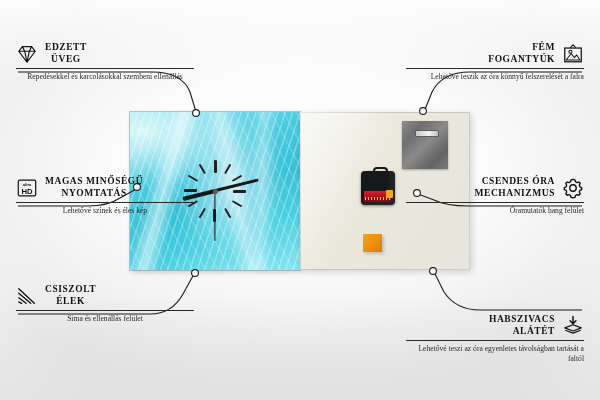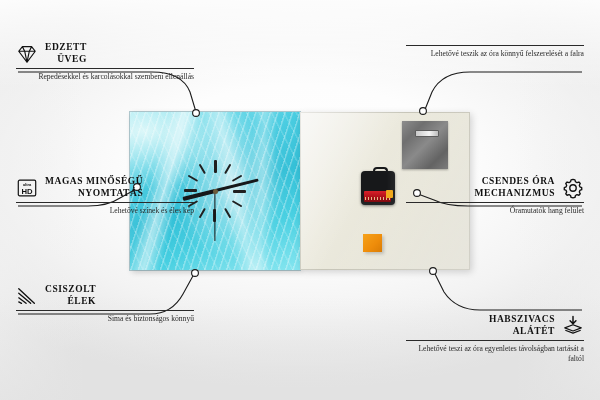--- a/index.html
+++ b/index.html
@@ -84,21 +84,21 @@
   
   .callout{position:absolute;width:178px;}
   .co-head{display:flex;align-items:center;gap:7px;}
   .co-title{font-size:9.5px;font-weight:bold;letter-spacing:.55px;color:#111;line-height:11.5px;text-transform:uppercase;}
   .co-rule{height:1px;background:#2a2a2a;margin:3px 0 3px;}
   .co-sub{font-size:7.6px;color:#2a2a2a;line-height:9.6px;}
   .ico{width:22px;height:22px;flex:0 0 22px;}
   .ico svg{display:block;width:22px;height:22px;}
 
   .left .co-head{justify-content:flex-start;}
-  .left .co-title,.left .co-sub{text-align:right;}
+  .left .co-title,.left .co-sub{text-align:center;}
   .right .co-head{justify-content:flex-end;}
   .right .co-title,.right .co-sub{text-align:right;}
 
   #c1{left:16px;top:42px;}
   #c2{left:16px;top:176px;}
   #c3{left:16px;top:284px;}
   #c4{left:406px;top:42px;}
   #c5{left:406px;top:176px;}
   #c6{left:406px;top:282px;margin-top:32px;}
 
@@ -239,24 +239,38 @@
             <path d="M3 18.5 L6 20"></path>
       </g>
         </svg>
     </span>
     <div>
       <div class="co-title">CSISZOLT</div>
       <div class="co-title">ÉLEK</div>
     </div>
   </div>
   <div class="co-rule"></div>
-  <div class="co-sub">Sima és biztonságos könnyű</div>
+  <div class="co-sub">Sima és ellenállás felület</div>
 </div>
 
 <div class="callout right" id="c4">
+  <div class="co-head">
+    <div>
+      <div class="co-title">FÉM</div>
+      <div class="co-title">FOGANTYÚK</div>
+    </div>
+    <span class="ico">
+      <svg viewBox="0 0 24 24">
+        <path d="M9 5 L12 2 L15 5" fill="none" stroke="#111" stroke-width="1.2" stroke-linejoin="round"></path>
+        <rect x="3" y="5.5" width="18" height="15" fill="none" stroke="#111" stroke-width="1.35"></rect>
+        <path d="M4.5 18.5 L10 11.5 L13.5 16 L16 13 L19.5 18.5 Z" fill="none" stroke="#111" stroke-width="1.1" stroke-linejoin="round"></path>
+        <circle cx="9.2" cy="9.6" r="1.7" fill="none" stroke="#111" stroke-width="1.1"></circle>
+      </svg>
+    </span>
+  </div>
   <div class="co-rule"></div>
   <div class="co-sub">Lehetővé teszik az óra könnyű felszerelését a falra</div>
 </div>
 
 <div class="callout right" id="c5">
   <div class="co-head">
     <div>
       <div class="co-title">CSENDES ÓRA</div>
       <div class="co-title">MECHANIZMUS</div>
     </div>

